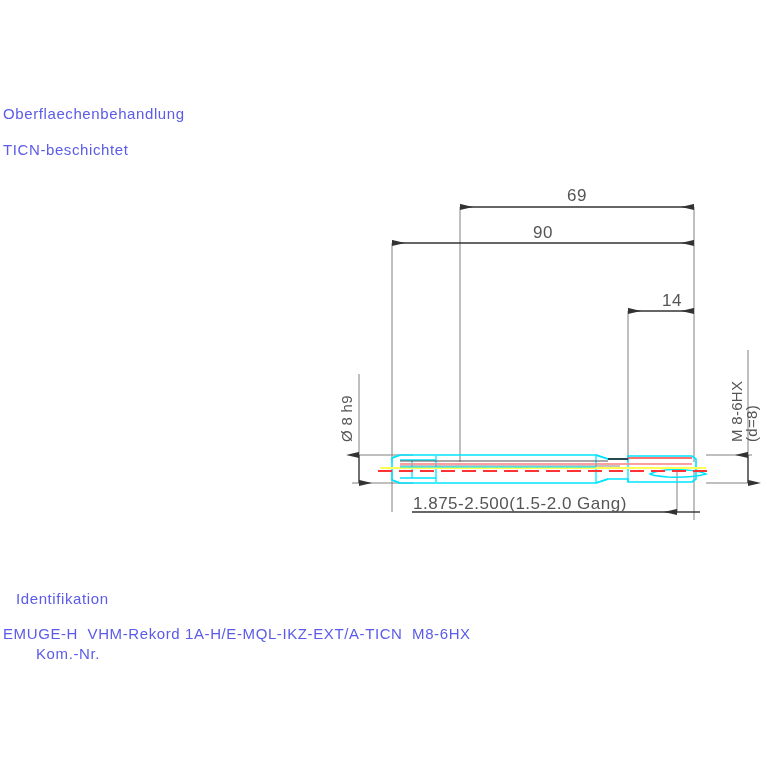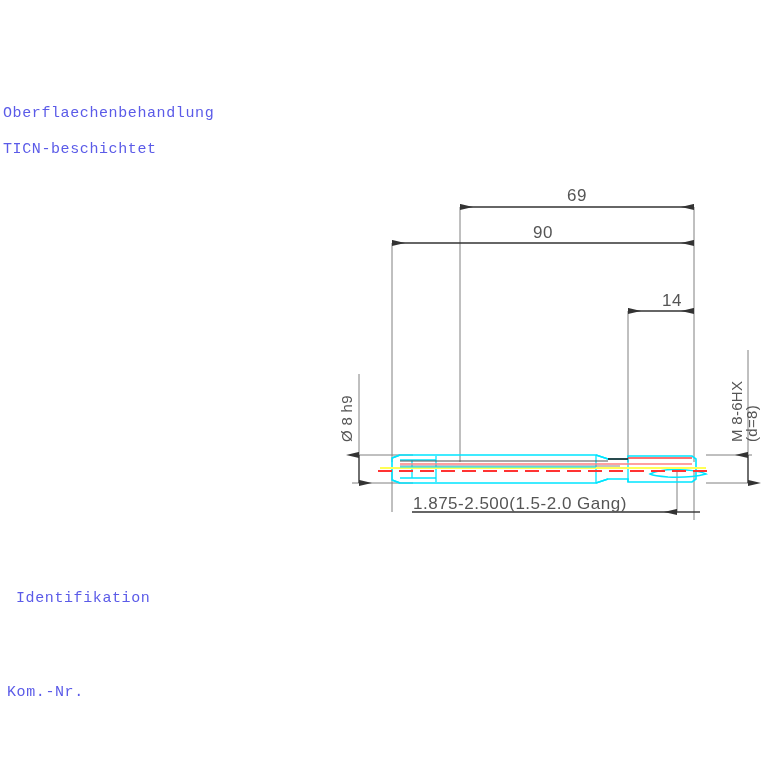--- a/index.html
+++ b/index.html
@@ -11,21 +11,21 @@
     position: relative;
     width: 767px;
     height: 767px;
     background: #ffffff;
     overflow: hidden;
     font-family: "Liberation Sans", sans-serif;
   }
   .cad-text {
     position: absolute;
     color: #5b5be8;
-    font-family: Liberation Mono, monospace;
+    font-family: Liberation Sans, sans-serif;
     font-size: 15px;
     letter-spacing: 0.6px;
     white-space: pre;
   }
   #drawing-svg {
     position: absolute;
     left: 0;
     top: 0;
     width: 767px;
     height: 767px;
@@ -47,22 +47,23 @@
 <body>
 
 <div id="canvas">
 
   <div class="cad-text" style="left:3px; top:105px;">Oberflaechenbehandlung</div>
 
   <div class="cad-text" style="left:3px; top:141px;">TICN-beschichtet</div>
 
   <div class="cad-text" style="left:16px; top:590px;">Identifikation</div>
 
+  <div class="cad-text" style="left:3px; top:625px;">EMUGE-H  VHM-Rekord 1A-H/E-MQL-IKZ-EXT/A-TICN  M8-6HX</div>
 
-  <div class="cad-text" style="left:7px; top:645px;margin-top:39px;">Kom.-Nr.</div>
+  <div class="cad-text" style="left:36px; top:645px;">Kom.-Nr.</div>
 
   <svg id="drawing-svg" viewBox="0 0 767 767">
 
     <defs>
       <marker id="arrR" markerWidth="13" markerHeight="7" refX="13" refY="3.5" orient="auto" markerUnits="userSpaceOnUse">
         <path d="M0,3.5 L13,0.4 L13,6.6 Z" fill="#333333"></path>
       </marker>
       <marker id="arrL" markerWidth="13" markerHeight="7" refX="0" refY="3.5" orient="auto" markerUnits="userSpaceOnUse">
         <path d="M13,3.5 L0,0.4 L0,6.6 Z" fill="#333333"></path>
       </marker>

